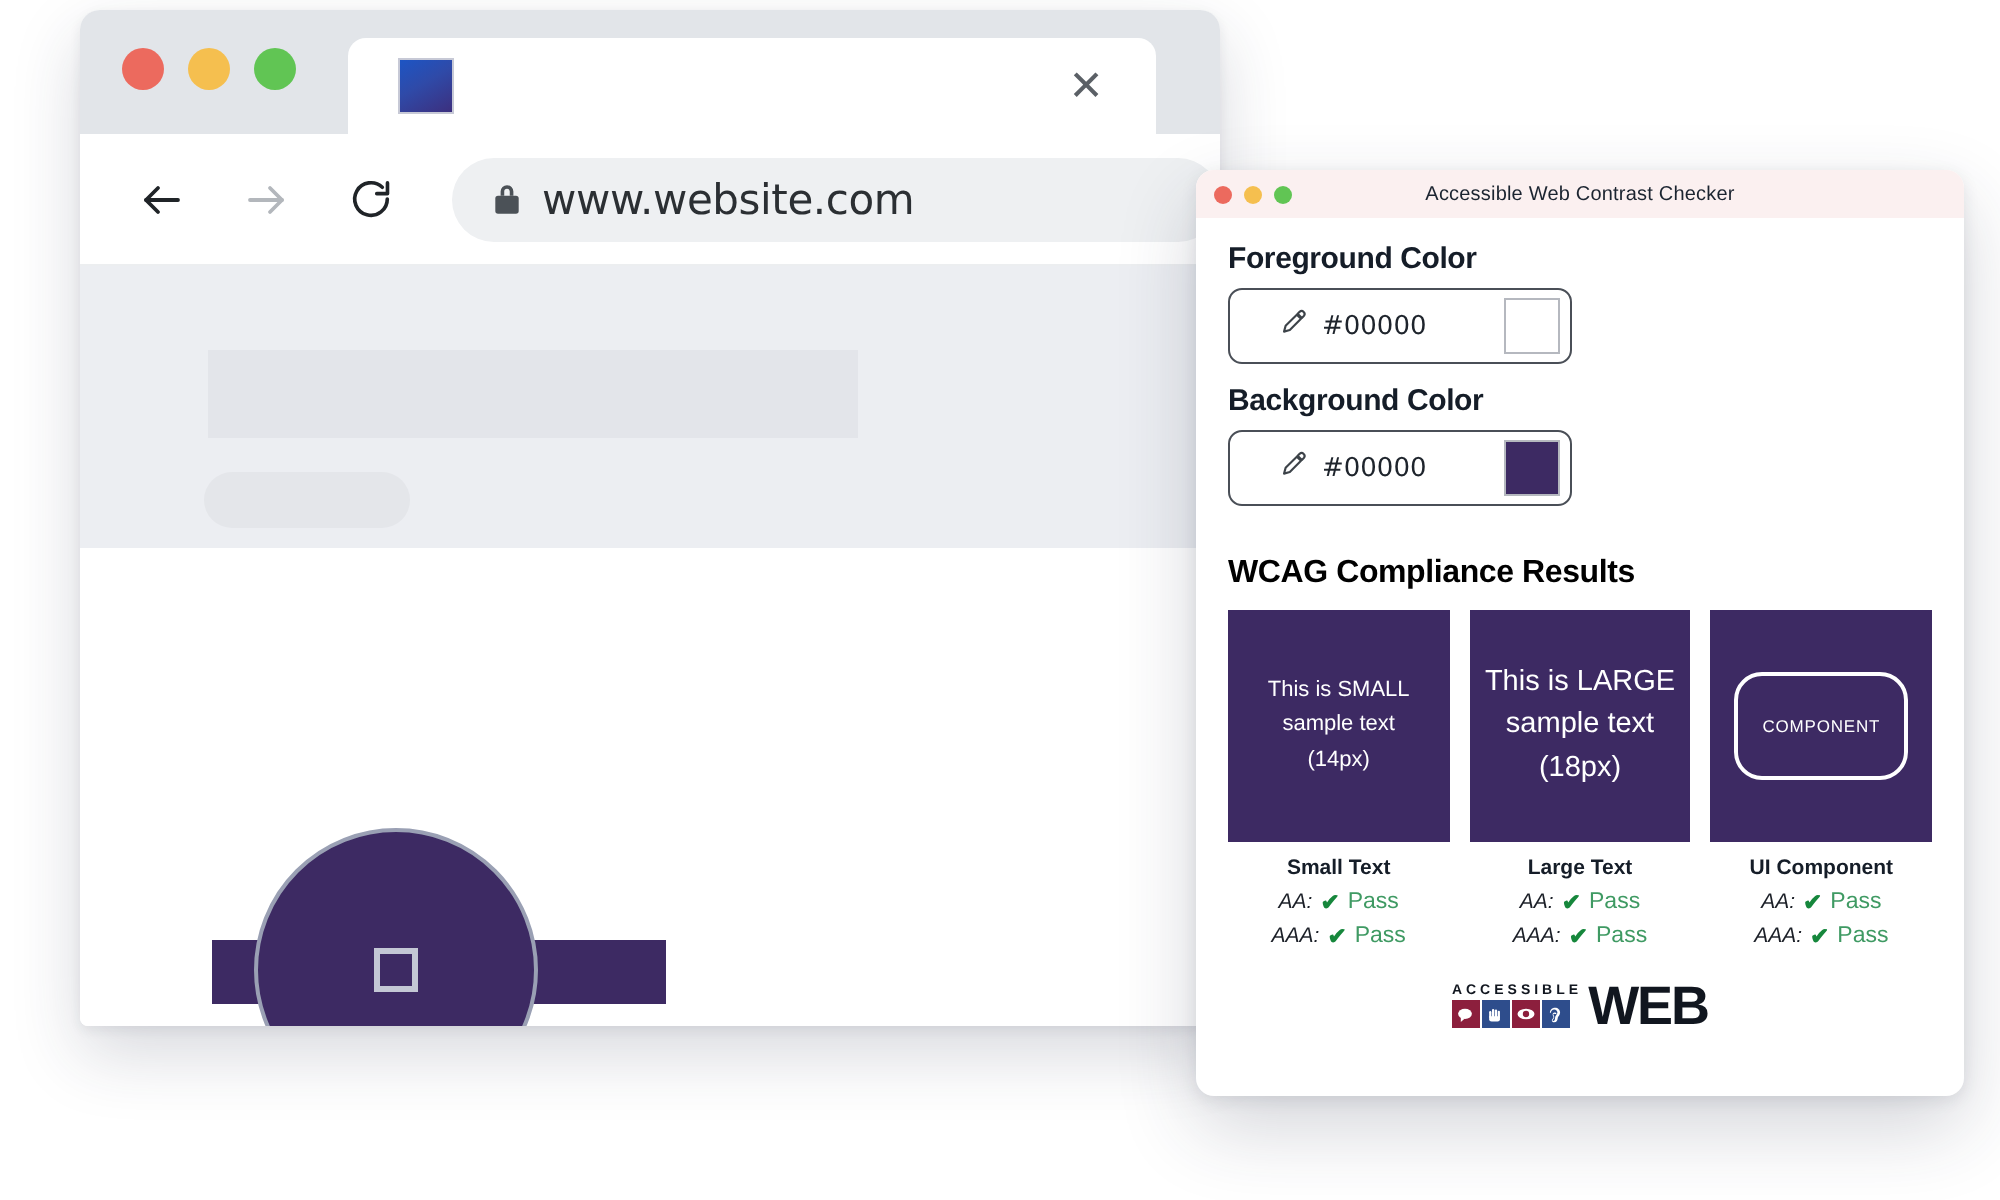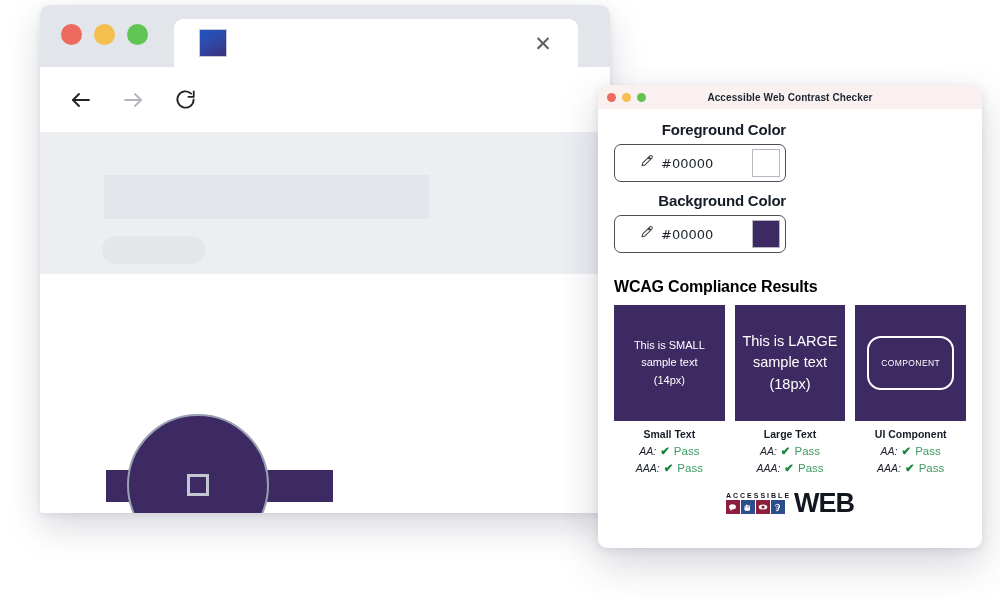--- a/index.html
+++ b/index.html
@@ -223,32 +223,32 @@
   .panel-tl-group {
     display: flex;
     gap: 6px;
     margin-left: 9px;
   }
   #panel-title {
     position: absolute;
     left: 0; right: 0;
     text-align: center;
     font-size: 10px;
-    font-weight: bold;
+    font-weight: normal;
     color: #1b2430;
     letter-spacing: 0.1px;
   }
   #panel-body {
     padding: 12px 16px 0 16px;
   }
   .panel-row {
     display: flex;
     gap: 24px;
   }
-  .col-left  { width: 172px; flex: none; text-align: right; }
+  .col-left  { width: 172px; flex: none; }
   .col-right { flex: 1; }
 
   .field-label {
     font-size: 15px;
     font-weight: bold;
     color: #151d28;
     margin: 0 0 6px 0;
     letter-spacing: -0.2px;
   }
   .color-input {
@@ -422,20 +422,29 @@
           <polyline points="14,6 20,12 14,18"></polyline>
       </svg>
     </div>
     <div class="nav-btn" id="nav-reload">
       <svg width="23" height="23" viewBox="0 0 24 24" fill="none" stroke="#202428" stroke-width="1.9" stroke-linecap="round">
         <path d="M20.5 12a8.5 8.5 0 1 1-2.6-6.1"></path>
         <polyline points="20.6,3.6 20.6,9.2 15.0,9.2" stroke-linejoin="round"></polyline>
       </svg>
     </div>
 
+    <div id="url-bar">
+      <span id="lock-icon">
+        <svg width="15" height="17" viewBox="0 0 14 16" fill="#4b5157">
+          <rect x="1.5" y="6.5" width="11" height="8.4" rx="1.3"></rect>
+          <path d="M4 6.5V4.5a3 3 0 0 1 6 0v2h-1.7V4.5a1.3 1.3 0 0 0-2.6 0v2z"></path>
+        </svg>
+      </span>
+      <span id="url-text">www.website.com</span>
+    </div>
   </div>
 
   <div id="page-content">
     <div id="hero-block"></div>
     <div id="hero-title-ph"></div>
     <div id="hero-button-ph"></div>
 
     <div id="bar-left"></div>
     <div id="bar-right"></div>
     <div id="hero-circle">

